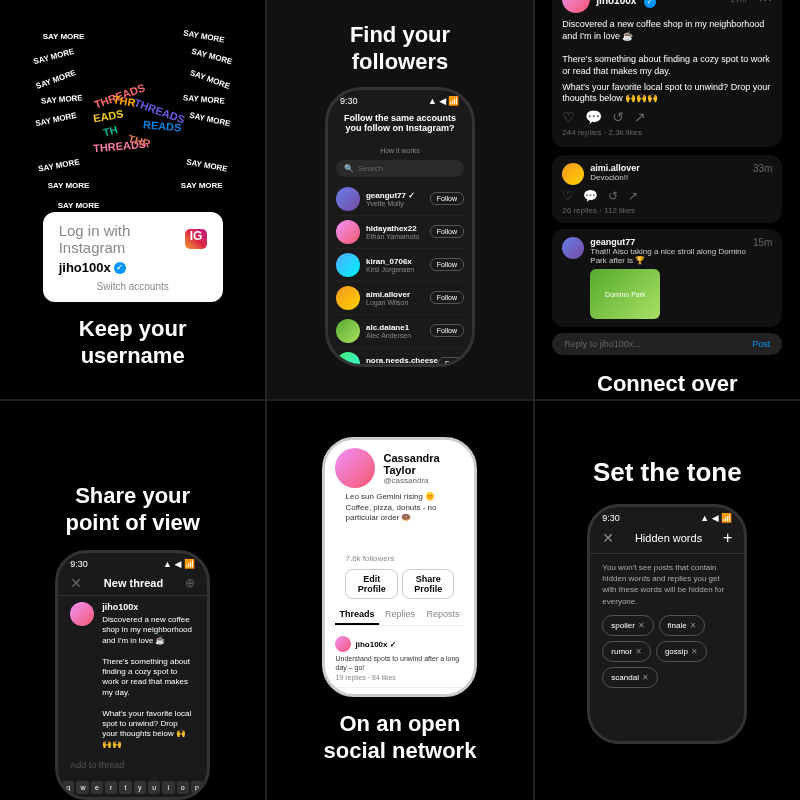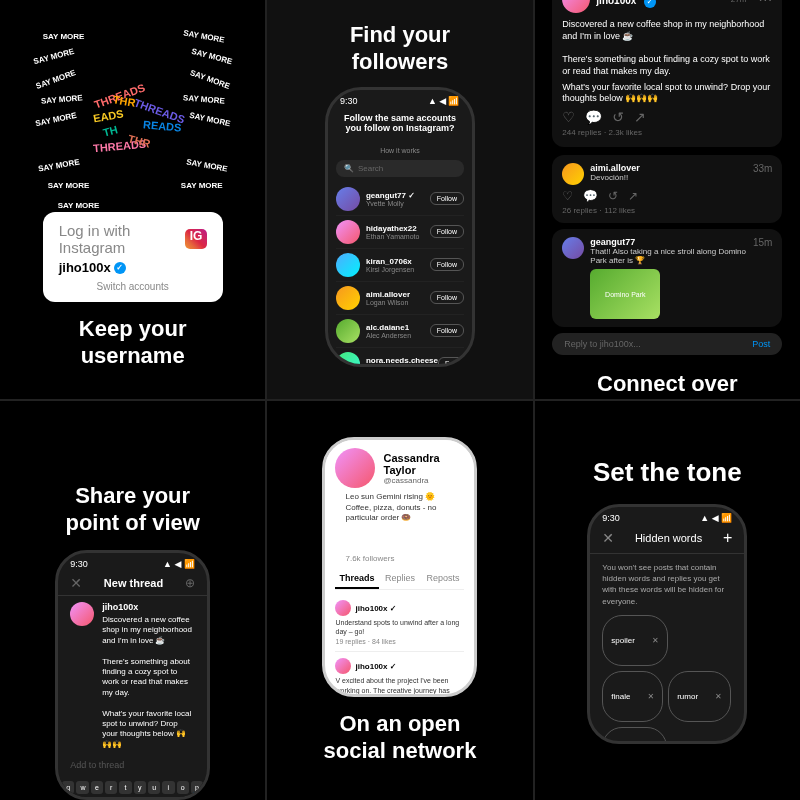--- a/index.html
+++ b/index.html
@@ -602,26 +602,26 @@
     }
     .tone-tags {
       display: flex;
       flex-wrap: wrap;
       gap: 5px;
       padding: 0 12px;
     }
     .tone-tag {
       border: 1px solid #555;
       border-radius: 20px;
-      padding: 20px 8px;
-      font-size: 8px;
-      color: #fff;
-      display: flex;
-      align-items: center;
-      gap: 17px;
+      padding: 5px 8px;
+      font-size: 8px;
+      color: #fff;
+      display: flex;
+      align-items: center;
+      gap: 3px;
     }
     .tone-tag-x {
       color: #888;
       font-size: 8px;
     }
 
     
     .swirl-container {
       position: absolute;
       top: 0; left: 0; right: 0;
@@ -939,20 +939,24 @@
           <div class="profile-big-avatar av-pink"></div>
           <div class="profile-name-section">
             <div class="profile-name">Cassandra Taylor</div>
             <div class="profile-handle">@cassandra</div>
           </div>
         </div>
         <div class="profile-bio">
           Leo sun Gemini rising 🌞<br>Coffee, pizza, donuts - no particular order 🍩
         </div>
         <div class="profile-followers">7.6k followers</div>
+        <div class="profile-btns">
+          <div class="profile-btn">Edit Profile</div>
+          <div class="profile-btn">Share Profile</div>
+        </div>
         <div class="profile-tabs">
           <div class="profile-tab active">Threads</div>
           <div class="profile-tab">Replies</div>
           <div class="profile-tab">Reposts</div>
         </div>
       </div>
       <div class="profile-posts">
         <div class="profile-post">
           <div class="pp-user">
             <div class="pp-avatar av-pink"></div>

